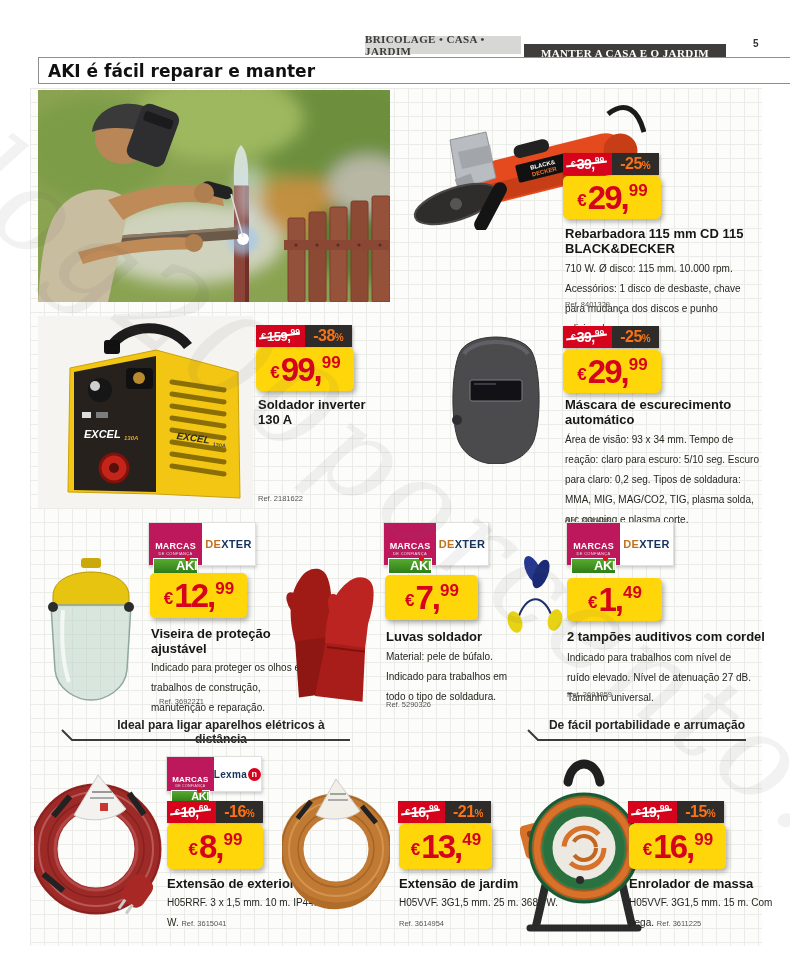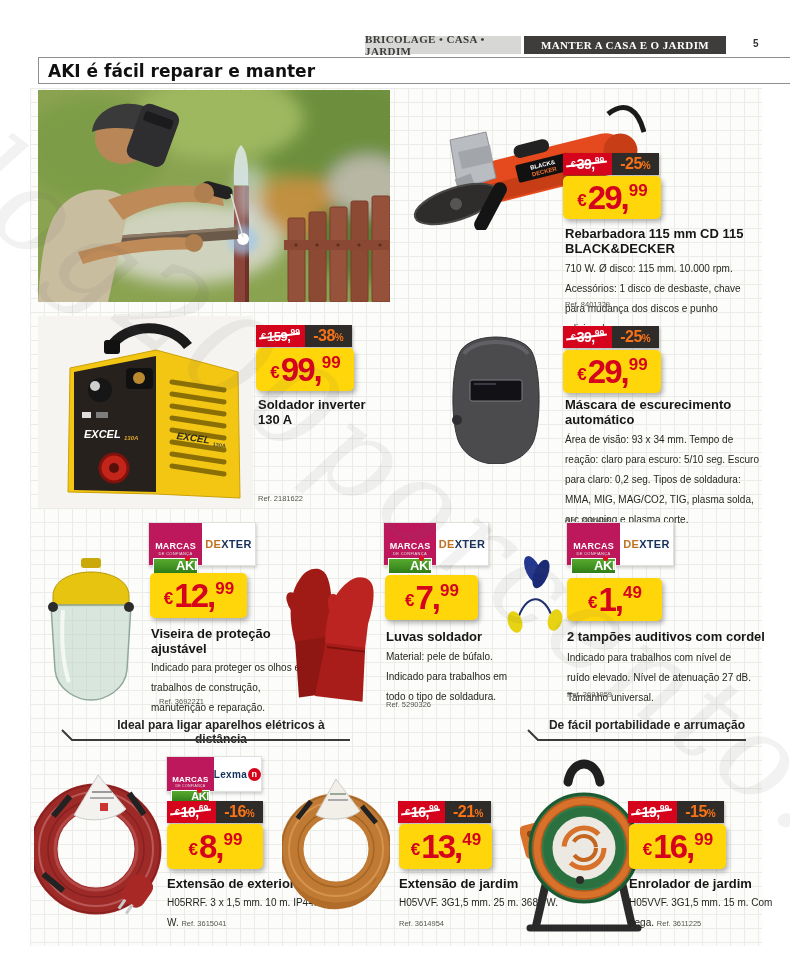--- a/index.html
+++ b/index.html
@@ -47,21 +47,21 @@
 .wm{position:absolute;left:-50px;top:60px;width:1500px;transform:rotate(37deg);transform-origin:0 0;font-family:"DejaVu Serif",serif;font-style:italic;font-size:118px;color:rgba(95,95,95,.08);letter-spacing:6px;pointer-events:none;z-index:50;white-space:nowrap}
 </style>
 </head>
 <body>
 
 <div class="page">
 
   <div class="abs hdr-box hdr-crumb" style="left:365px;top:36px;width:156px;height:18px">
       <span>BRICOLAGE • CASA • JARDIM</span>
     </div>
-  <div class="abs hdr-box hdr-section" style="left:524px;top:36px;width:202px;height:18px">
+  <div class="abs hdr-box hdr-section" style="left:524px;top:44px;width:202px;height:18px">
       <span>MANTER A CASA E O JARDIM</span>
     </div>
   <div class="abs pagenum" style="left:753px;top:38px">5</div>
 
   <div class="abs title-box" style="left:38px;top:57px;width:760px;height:27px">
       <span>AKI é fácil reparar e manter</span>
     </div>
 
   <div class="abs grid-bg" style="left:30px;top:88px;width:732px;height:858px"></div>
 
@@ -528,18 +528,18 @@
     <div class="sr-disc">
         <span class="dv">-15</span>
         <span class="pct">%</span>
       </div>
   </div>
   <div class="abs price-tag" style="left:629px;top:824px;width:97px;height:45px">
     <span class="pt-cur">€</span>
       <span class="pt-main">16,</span>
       <span class="pt-cents">99</span>
   </div>
-  <div class="abs prod-name" style="left:629px;top:876px;width:160px">Enrolador de jardim</div>
+  <div class="abs prod-name" style="left:629px;top:876px;width:160px">Enrolador de massa</div>
   <div class="abs prod-desc" style="left:629px;top:893px;width:150px"><span>H05VVF. 3G1,5 mm. 15 m. Com pega.</span> <span class="ref-inline">Ref. 3611225</span></div>
 
   <div class="wm">blog200porcento.com</div>
 
 </div>
 
 </body></html>

